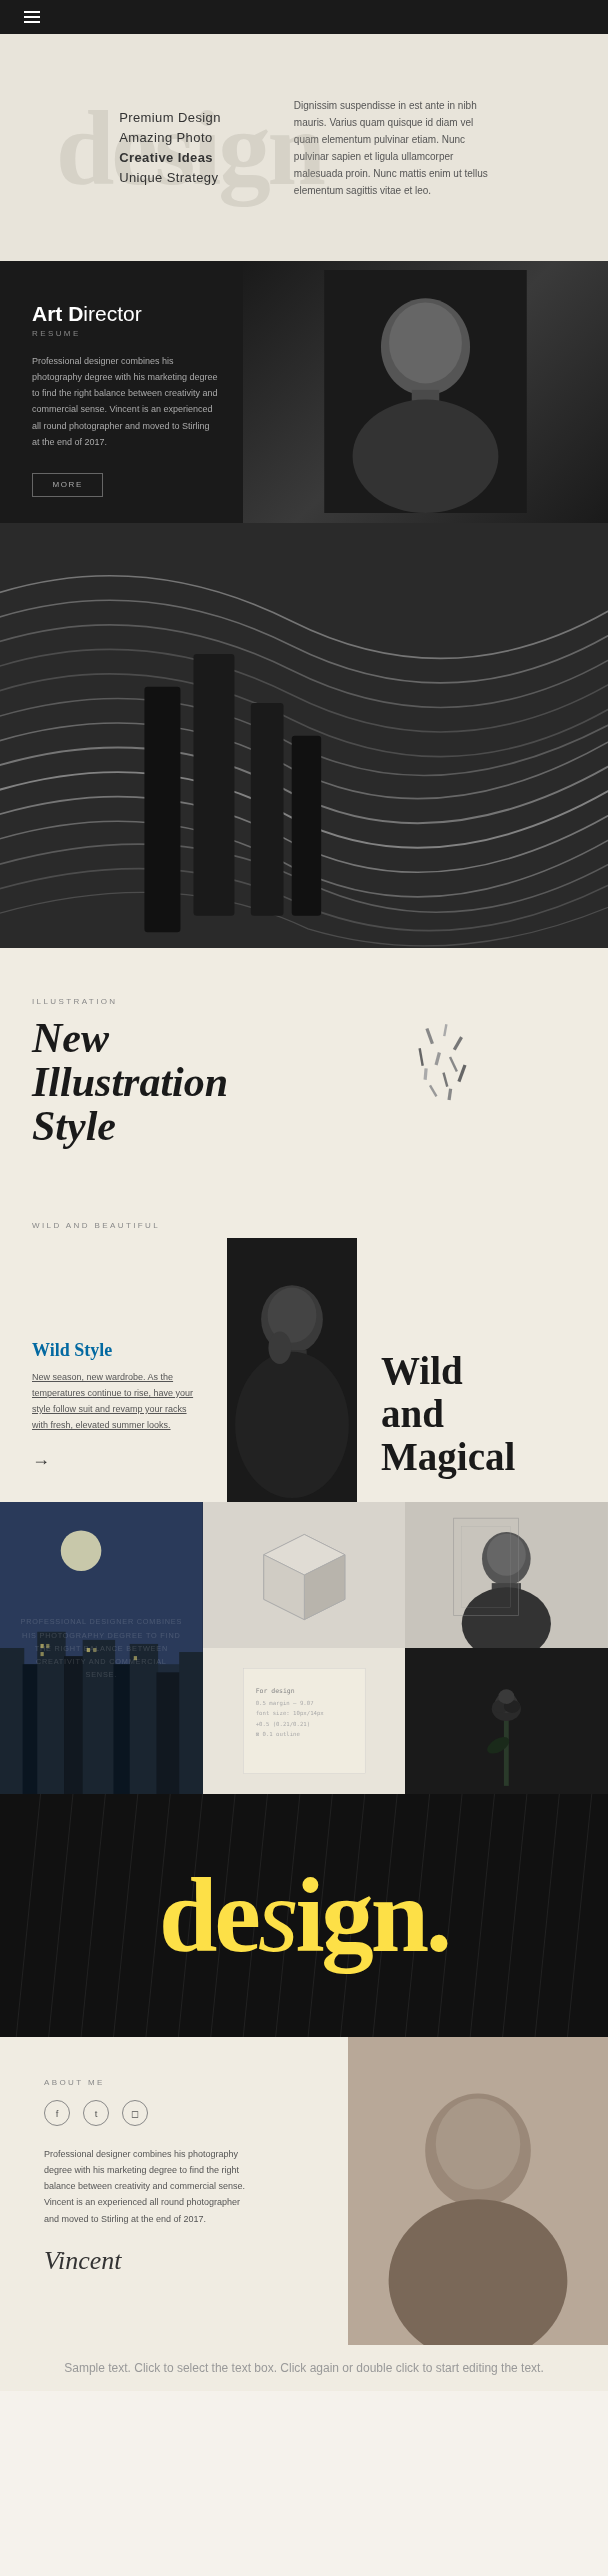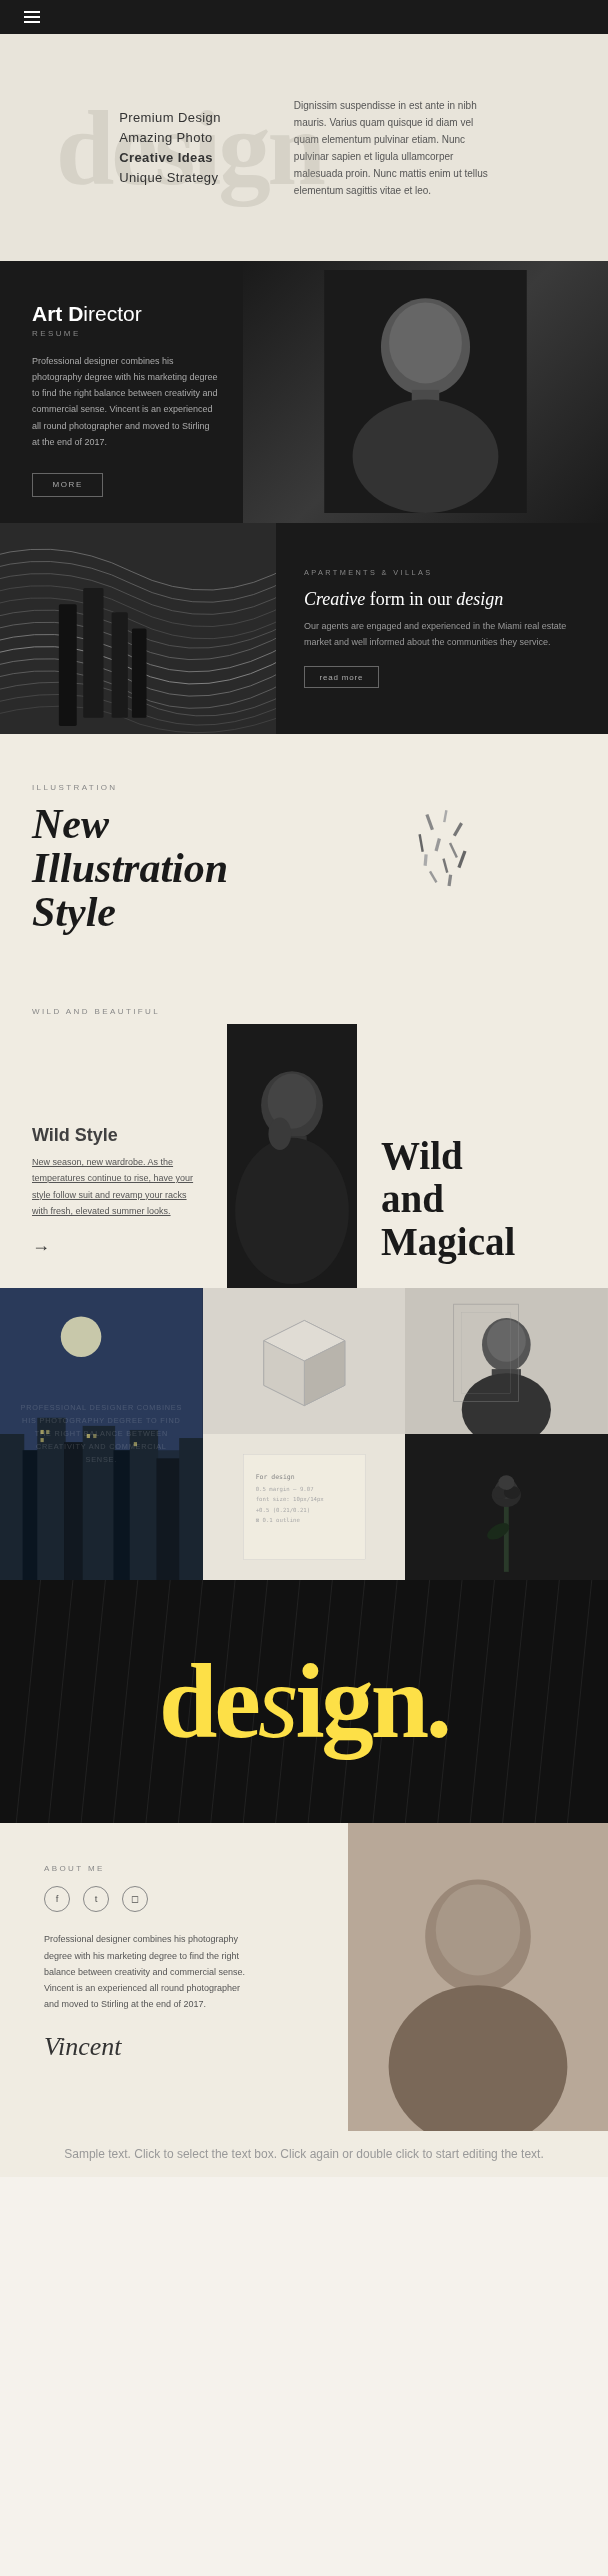--- a/index.html
+++ b/index.html
@@ -217,22 +217,22 @@
     .wild-left {
       flex: 0 0 227px;
       padding: 16px 32px 32px;
       display: flex;
       flex-direction: column;
       justify-content: flex-end;
     }
     .wild-left-title {
       font-size: 18px;
       font-weight: 700;
-      color: #404040;
-      font-family: Liberation Sans, sans-serif;
+      color: #0369a1;
+      font-family: Liberation Serif, serif;
       margin-bottom: 8px;
     }
     .wild-left-desc {
       font-size: 9px;
       color: #555;
       line-height: 1.8;
       font-family: 'Helvetica Neue', Arial, sans-serif;
       margin-bottom: 16px;
       text-decoration: underline;
     }
@@ -540,28 +540,20 @@
         <path d="M-20,215 Q100,175 190,220 Q280,262 380,205" stroke="#666" stroke-width="1" fill="none"></path>
         <path d="M-20,230 Q100,190 190,235 Q280,270 380,218" stroke="#555" stroke-width="1" fill="none"></path>
         <path d="M-20,245 Q100,205 190,248 Q280,275 380,232" stroke="#555" stroke-width="0.8" fill="none"></path>
       </g>
 
       <rect x="120" y="80" width="25" height="160" fill="#1a1a1a" rx="2"></rect>
       <rect x="155" y="110" width="20" height="130" fill="#1a1a1a" rx="2"></rect>
       <rect x="180" y="130" width="18" height="110" fill="#111" rx="2"></rect>
       <rect x="90" y="100" width="22" height="150" fill="#111" rx="2"></rect>
     </svg>
-  </div>
-  <div class="creative-text">
-    <p class="creative-text-sub">Apartments &amp; Villas</p>
-    <h2 class="creative-text-title">
-      <em>Creative</em> form in our <em>design</em>
-    </h2>
-    <p class="creative-text-desc">Our agents are engaged and experienced in the Miami real estate market and well informed about the communities they service.</p>
-    <button class="read-more-btn">read more</button>
   </div>
 </section>
 
 <section class="illustration-section">
   <div>
     <p class="illus-label">Illustration</p>
     <h2 class="illus-title">
       <span>New</span><br>
       <span style="font-style:italic;">Illustration</span><br>
       <span>Style</span>

